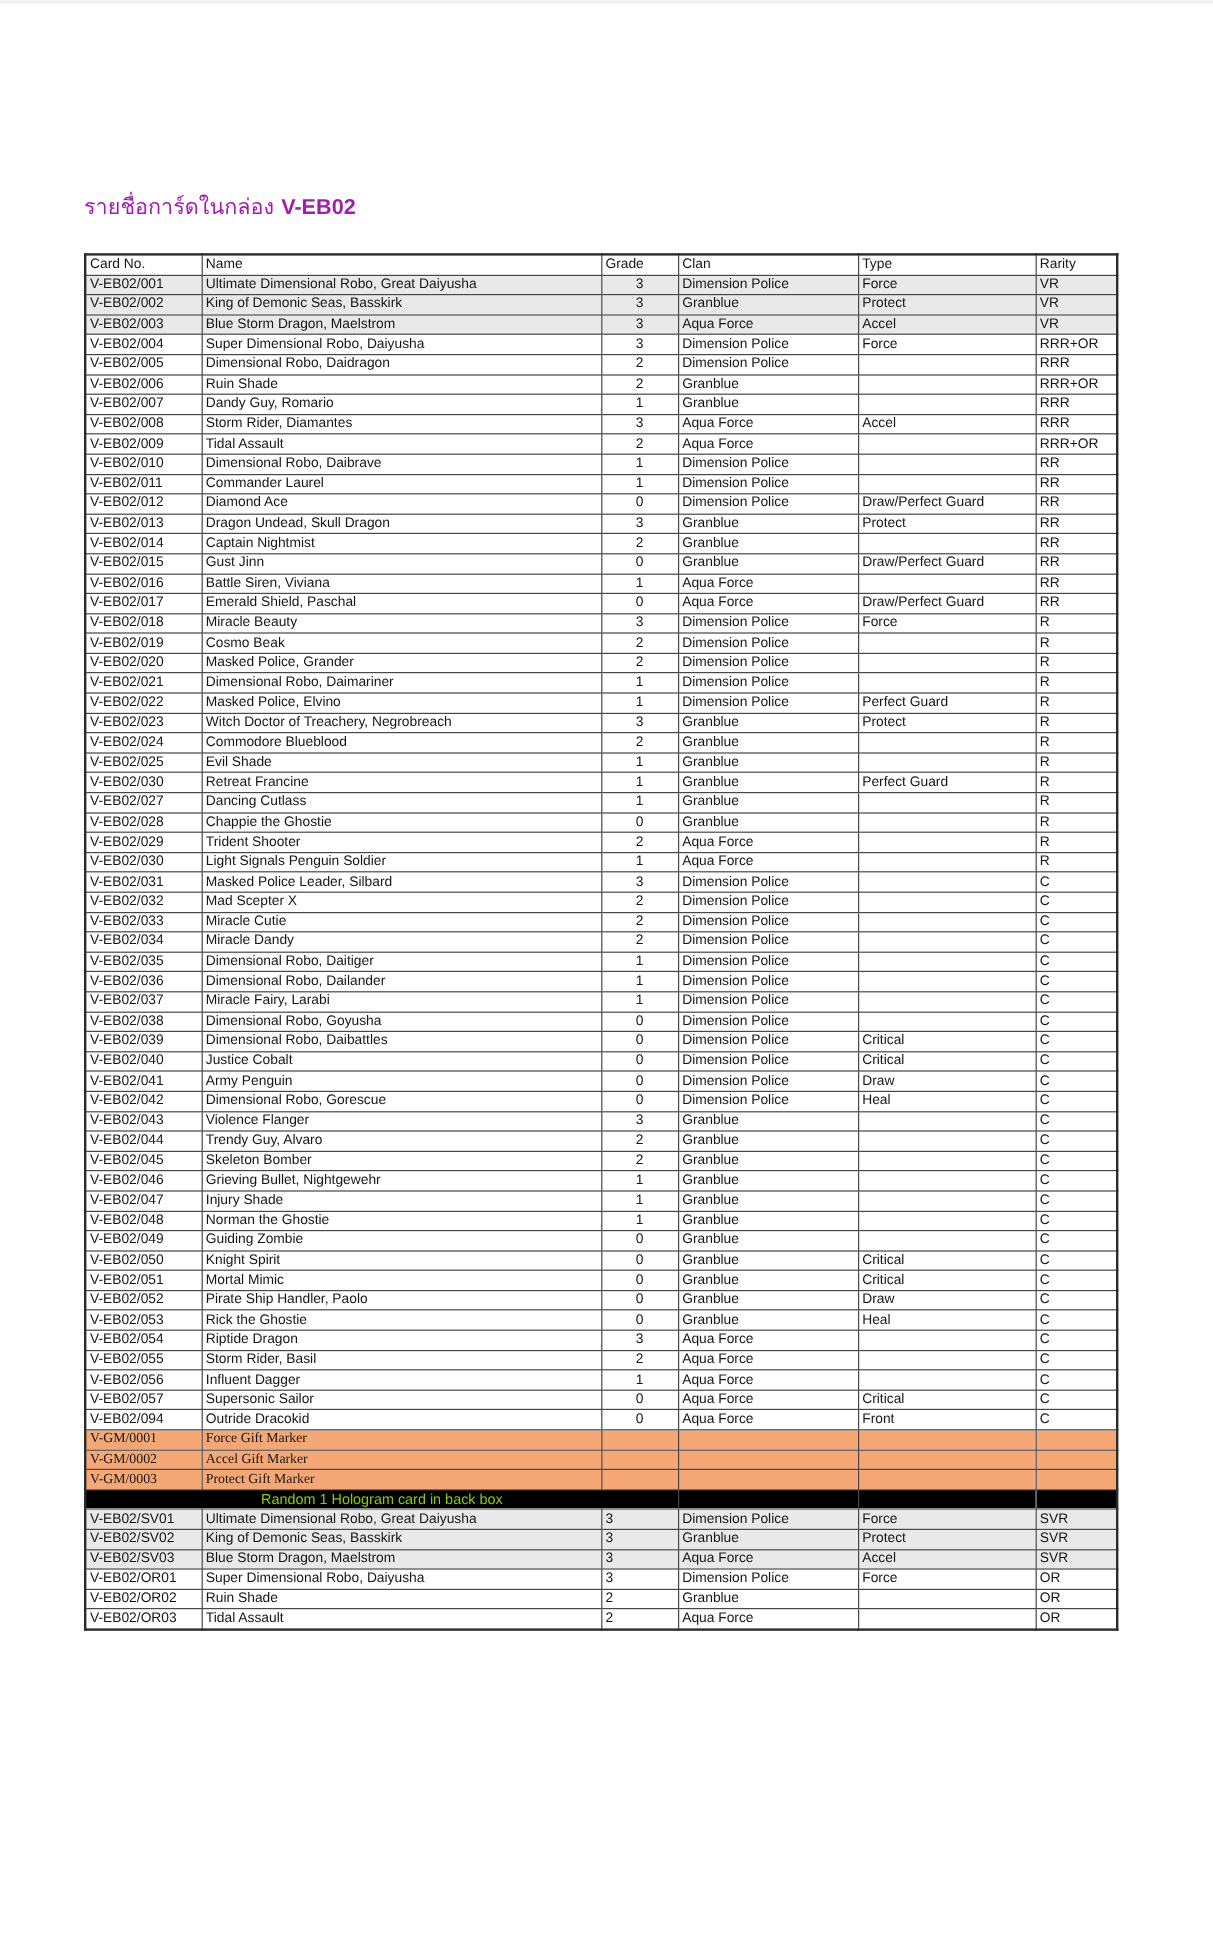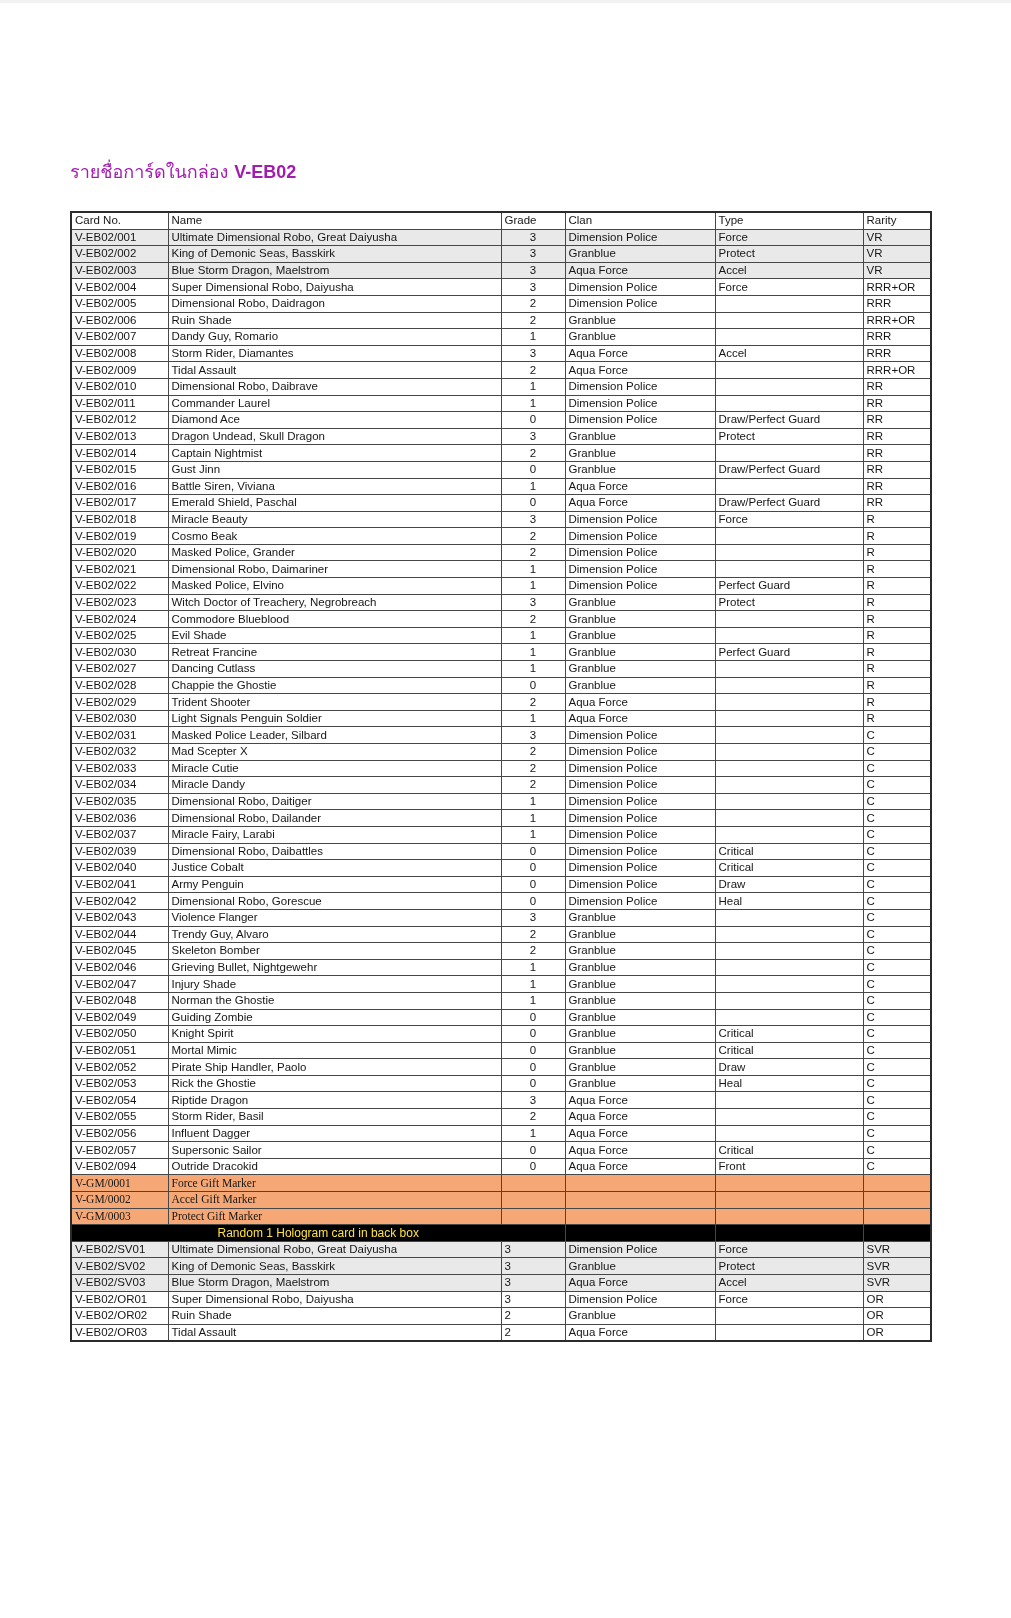--- a/index.html
+++ b/index.html
@@ -35,21 +35,21 @@
     white-space:nowrap;
     overflow:hidden;
     background:#ffffff;
     line-height:15px;
   }
   table.card-table td.grade-center{text-align:center;}
   table.card-table td.grade-left{text-align:left;}
   tr.shaded td{background:#e9e9e9;}
   tr.gift td{background:#f5a876;font-family:Liberation Serif, serif;}
   tr.banner td{
-    background:#000000;color:#fde047;
+    background:#000000;color:#84cc16;
     text-align:center;font-size:12px;
   }
 </style>
 </head>
 <body>
 
 <h1 class="doc-title"><span class="thai">รายชื่อการ์ดในกล่อง</span><span class="code">V-EB02</span></h1>
 
 <table class="card-table">
   <colgroup>
@@ -397,20 +397,28 @@
 
   <tr>
     <td>V-EB02/037</td>
     <td>Miracle Fairy, Larabi</td>
     <td class="grade-center">1</td>
     <td>Dimension Police</td>
     <td></td>
     <td>C</td>
   </tr>
 
+  <tr>
+    <td>V-EB02/038</td>
+    <td>Dimensional Robo, Goyusha</td>
+    <td class="grade-center">0</td>
+    <td>Dimension Police</td>
+    <td></td>
+    <td>C</td>
+  </tr>
 
   <tr>
     <td>V-EB02/039</td>
     <td>Dimensional Robo, Daibattles</td>
     <td class="grade-center">0</td>
     <td>Dimension Police</td>
     <td>Critical</td>
     <td>C</td>
   </tr>
 

